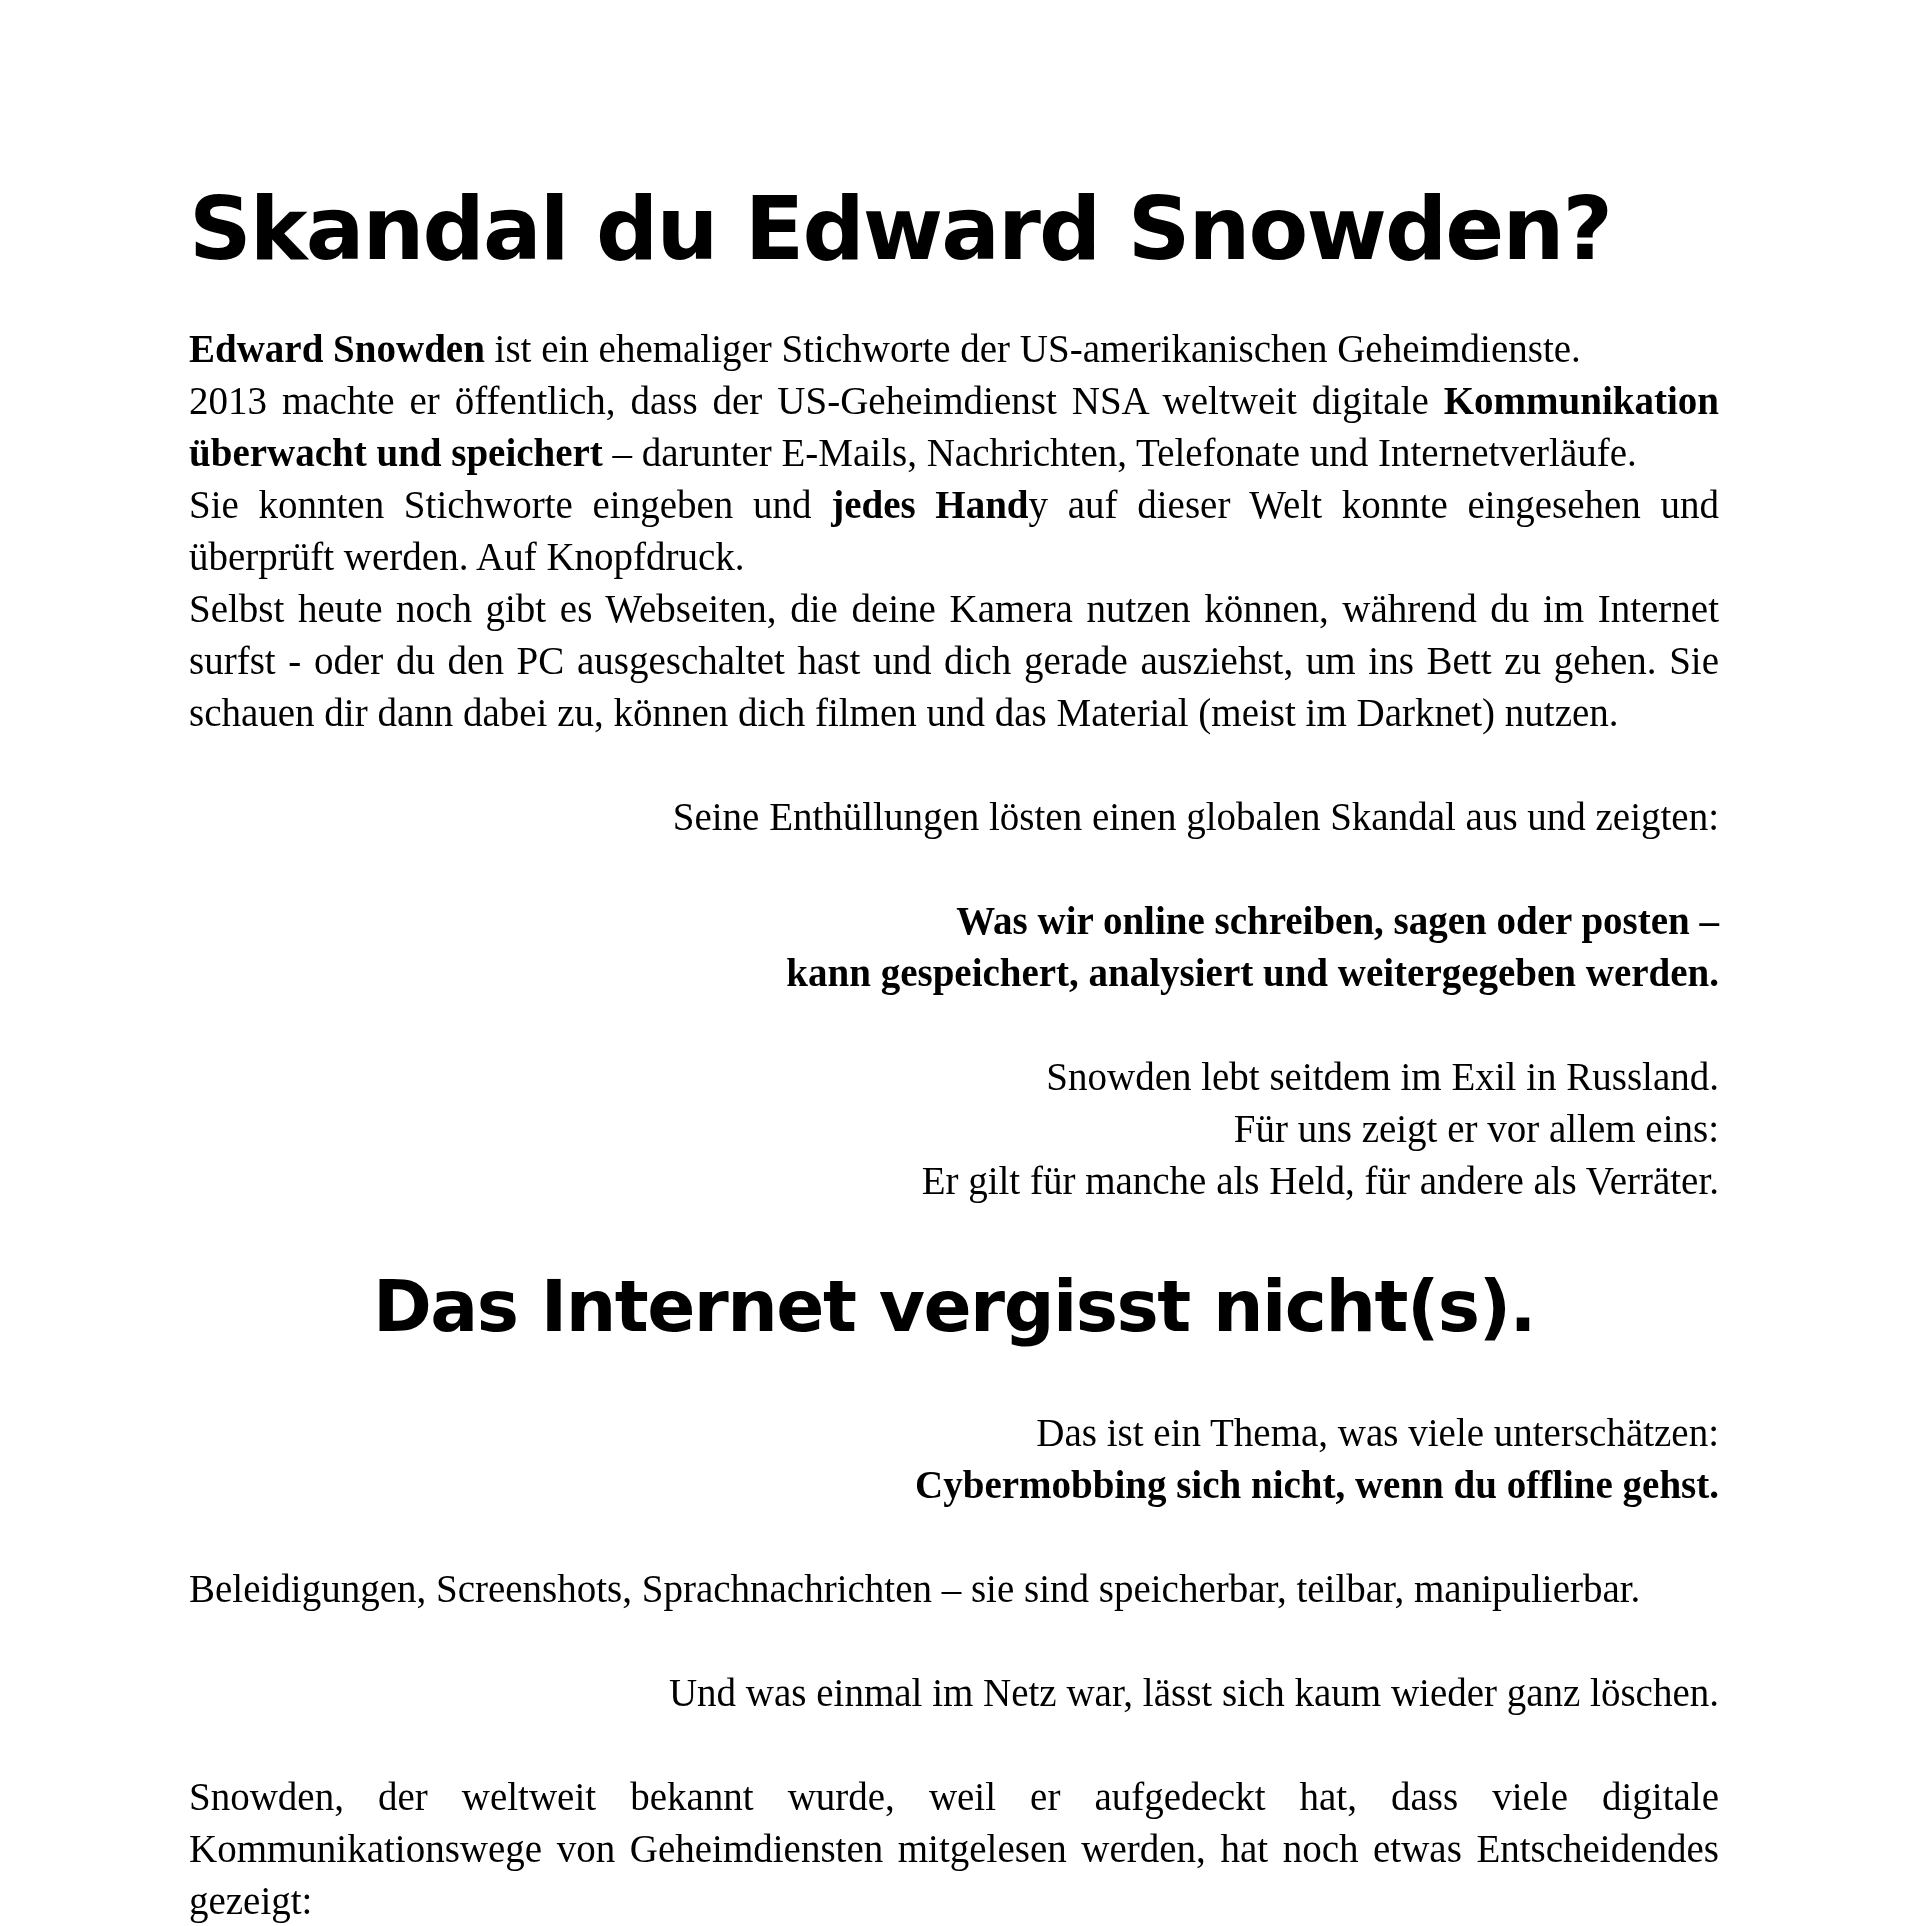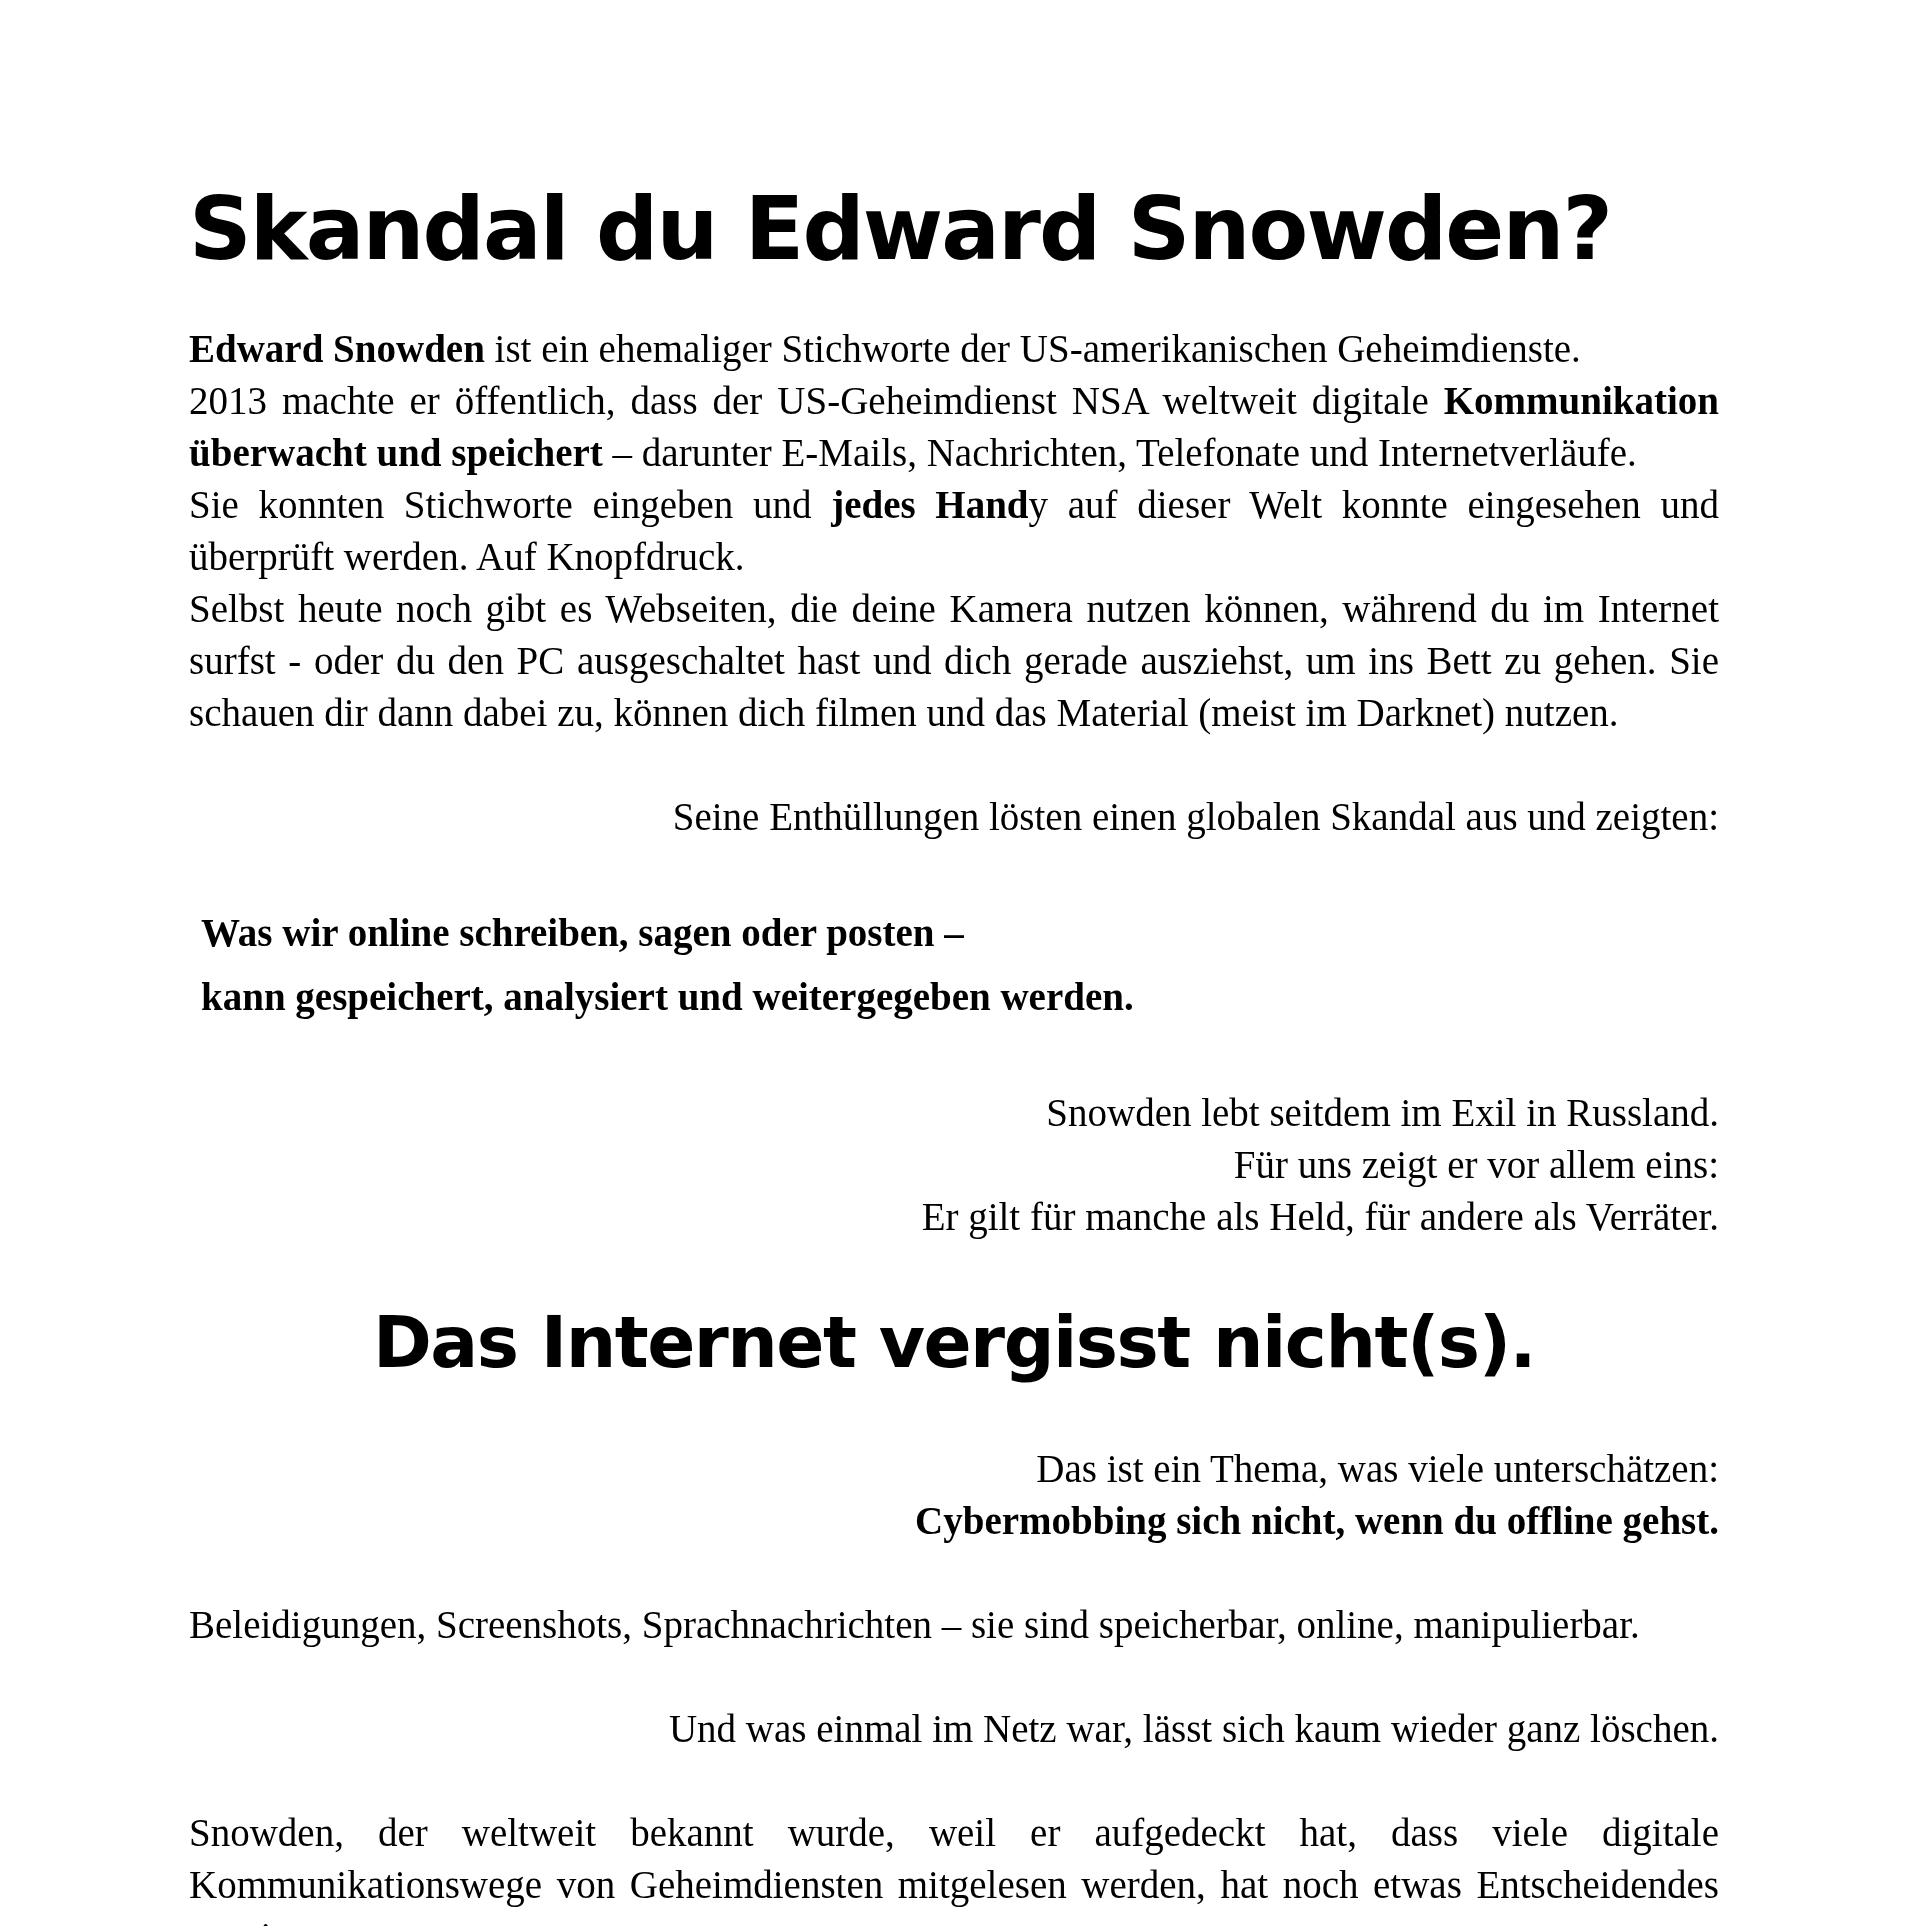--- a/index.html
+++ b/index.html
@@ -26,23 +26,23 @@
     font-size: 87px;
     line-height: 104px;
     letter-spacing: -1.9px;
     margin: 0 0 42px 0;
     white-space: nowrap;
   }
   .paragraph { margin: 0; }
   .justify { text-align: justify; }
   .left { text-align: right; }
   .quote-line {
-    text-align: left;
+    text-align: right;
     font-weight: bold;
-    margin: 12px;
+    margin: 0;
   }
   .section-heading {
     font-family: "DejaVu Sans", "Liberation Sans", sans-serif;
     font-weight: 800;
     font-size: 71px;
     line-height: 96px;
     letter-spacing: -1.5px;
     text-align: center;
     margin: 0;
     white-space: nowrap;
@@ -69,21 +69,21 @@
       <div class="spacer"></div>
       <div class="paragraph left"><span>Snowden lebt seitdem im Exil in Russland.</span></div>
       <div class="paragraph left"><span>Für uns zeigt er vor allem eins:</span></div>
       <div class="paragraph left"><span>Er gilt für manche als Held, für andere als Verräter.</span></div>
       <div class="spacer"></div>
       <div class="section-heading"><strong>Das Internet vergisst nicht(s).</strong></div>
       <div class="spacer"></div>
       <div class="paragraph left"><span>Das ist ein Thema, was viele unterschätzen:</span></div>
       <div class="paragraph left"><strong>Cybermobbing sich nicht, wenn du offline gehst.</strong></div>
       <div class="spacer"></div>
-      <div class="paragraph justify"><span>Beleidigungen, Screenshots, Sprachnachrichten – sie sind speicherbar, online, manipulierbar.</span></div>
+      <div class="paragraph justify"><span>Beleidigungen, Screenshots, Sprachnachrichten – sie sind speicherbar, teilbar, manipulierbar.</span></div>
       <div class="spacer"></div>
       <div class="paragraph left"><span>Und was einmal im Netz war, lässt sich kaum wieder ganz löschen.</span></div>
       <div class="spacer"></div>
       <div class="paragraph justify"><span>Snowden, der weltweit bekannt wurde, weil er aufgedeckt hat, dass viele digitale Kommunikationswege von Geheimdiensten mitgelesen werden, hat noch etwas Entscheidendes gezeigt:</span></div>
     </div>
 
 </div>
 
 
 </body></html>

